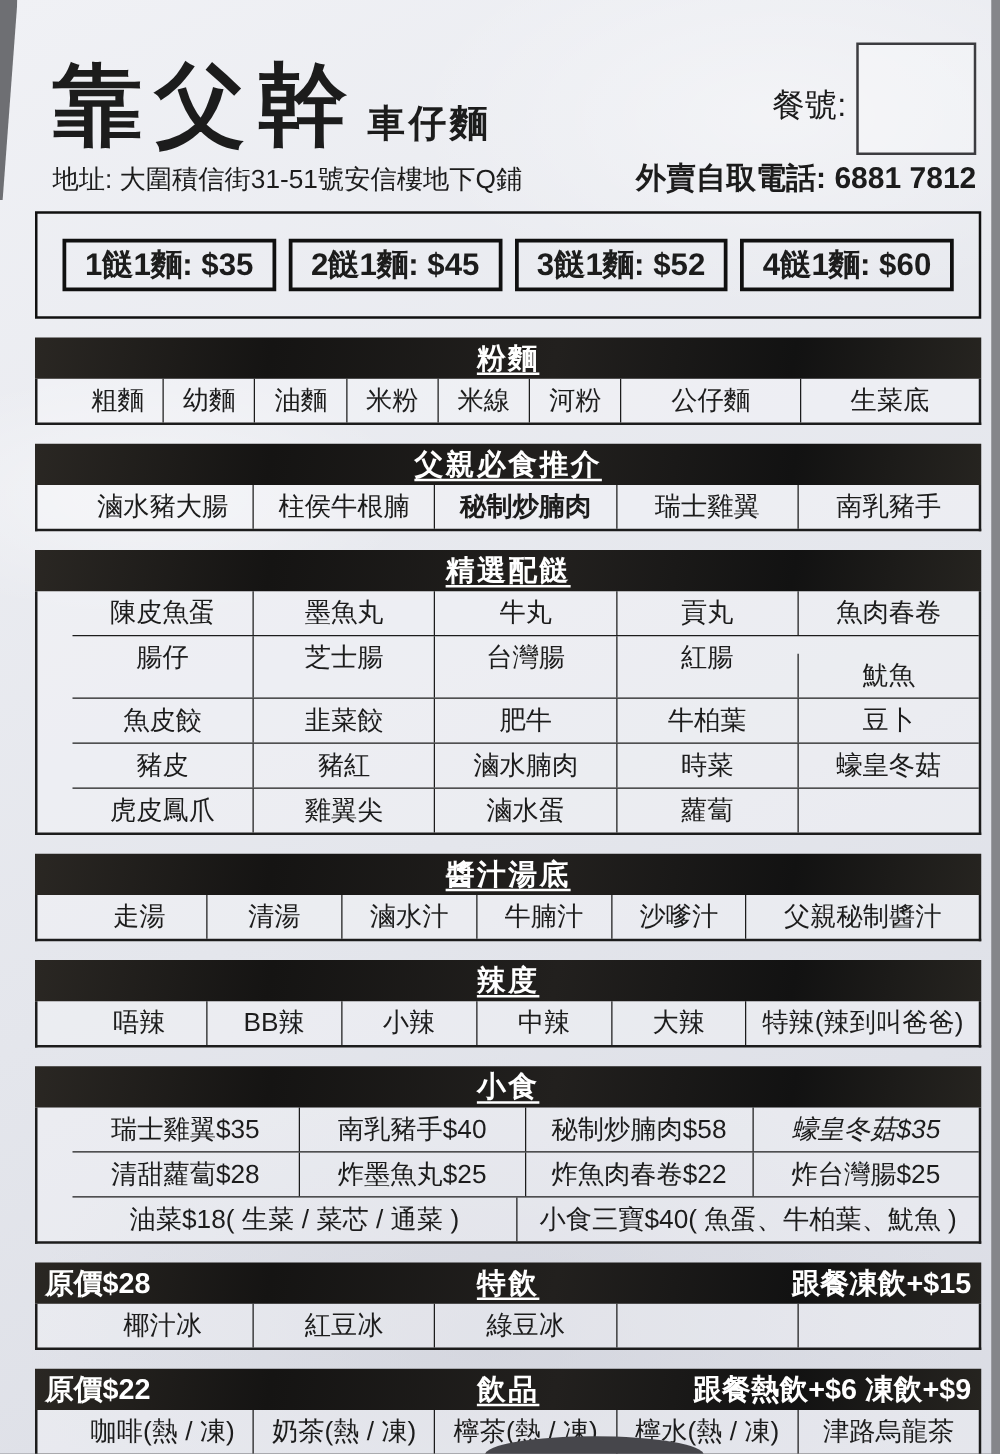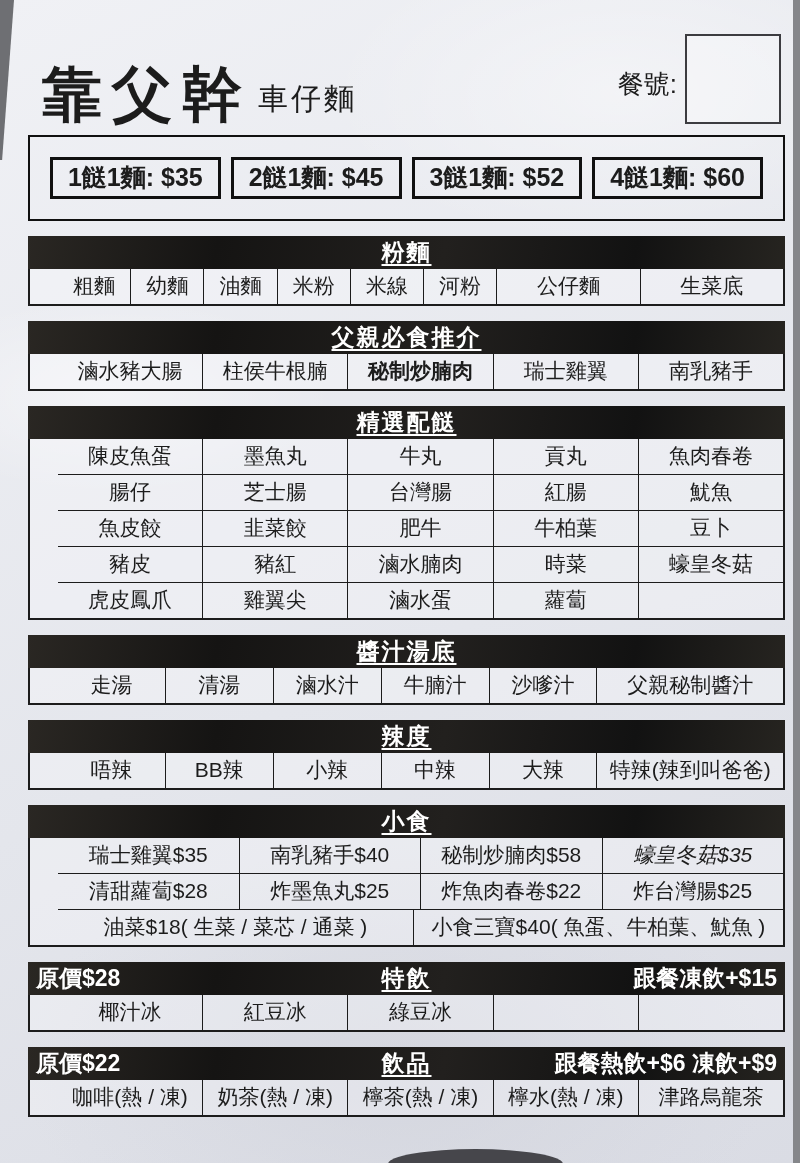--- a/index.html
+++ b/index.html
@@ -27,24 +27,24 @@
   .blob-bottom{
     position:absolute;bottom:-16px;left:388px;width:175px;height:30px;
     background:#46464b;border-radius:50%;
   }
   .content{padding:10px 8px 0 28px;position:relative;}
 
   
   .header-row{display:flex;justify-content:space-between;padding:6px 4px 0 14px;}
   .title-wrap{display:flex;align-items:flex-end;}
   .shop-title{
-    font-family:Liberation Serif, serif;
-    font-size:60px;line-height:0.95;font-weight:900;letter-spacing:10px;margin:0;
-  }
-  .shop-sub{font-size:30px;font-weight:normal;margin:0 0 4px 6px;letter-spacing:3px;}
+    font-family:Liberation Mono, monospace;
+    font-size:72px;line-height:0.95;font-weight:900;letter-spacing:10px;margin:0;
+  }
+  .shop-sub{font-size:30px;font-weight:bold;margin:0 0 4px 6px;letter-spacing:3px;}
   .order-wrap{display:flex;align-items:center;margin-top:18px;}
   .order-label{font-size:26px;margin-right:8px;margin-top:10px;}
   .order-box{width:92px;height:86px;border:2px solid #3c3c40;background:rgba(255,255,255,.25);}
   .addr-row{display:flex;justify-content:space-between;align-items:baseline;padding:2px 4px 0 14px;}
   .addr{font-size:21px;}
   .phone{font-size:24px;font-weight:bold;}
   .notes-row{display:flex;justify-content:flex-end;gap:46px;padding-right:10px;margin-top:17px;}
   .note{font-size:25px;font-weight:bold;text-decoration:underline;text-decoration-thickness:2px;text-underline-offset:4px;}
 
   
@@ -91,20 +91,24 @@
       <div class="title-wrap">
         <h1 class="shop-title">靠父幹</h1>
         <div class="shop-sub">車仔麵</div>
       </div>
       <div class="order-wrap">
         <span class="order-label">餐號:</span>
         <span class="order-box"></span>
       </div>
     </div>
 
+    <div class="addr-row">
+      <span class="addr">地址: 大圍積信街31-51號安信樓地下Q鋪</span>
+      <span class="phone">外賣自取電話: 6881 7812</span>
+    </div>
 
 
     <div class="combo-strip">
         <div class="combo-cell">1餸1麵: $35</div>
         <div class="combo-cell">2餸1麵: $45</div>
         <div class="combo-cell">3餸1麵: $52</div>
         <div class="combo-cell">4餸1麵: $60</div>
       </div>
 
     <div id="sections-host">
@@ -149,21 +153,21 @@
               <div class="cell" style="flex-grow: 1;">墨魚丸</div>
               <div class="cell" style="flex-grow: 1;">牛丸</div>
               <div class="cell" style="flex-grow: 1;">貢丸</div>
               <div class="cell" style="flex-grow: 1;">魚肉春卷</div>
             </div>
             <div class="row">
               <div class="cell" style="flex-grow: 1;">腸仔</div>
               <div class="cell" style="flex-grow: 1;">芝士腸</div>
               <div class="cell" style="flex-grow: 1;">台灣腸</div>
               <div class="cell" style="flex-grow: 1;">紅腸</div>
-              <div class="cell" style="flex-grow: 1;">魷魚</div>
+              <div class="cell" style="flex-grow: 1; margin-top: 14px;">魷魚</div>
             </div>
             <div class="row">
               <div class="cell" style="flex-grow: 1;">魚皮餃</div>
               <div class="cell" style="flex-grow: 1;">韭菜餃</div>
               <div class="cell" style="flex-grow: 1;">肥牛</div>
               <div class="cell" style="flex-grow: 1;">牛柏葉</div>
               <div class="cell" style="flex-grow: 1;">豆卜</div>
             </div>
             <div class="row">
               <div class="cell" style="flex-grow: 1;">豬皮</div>

